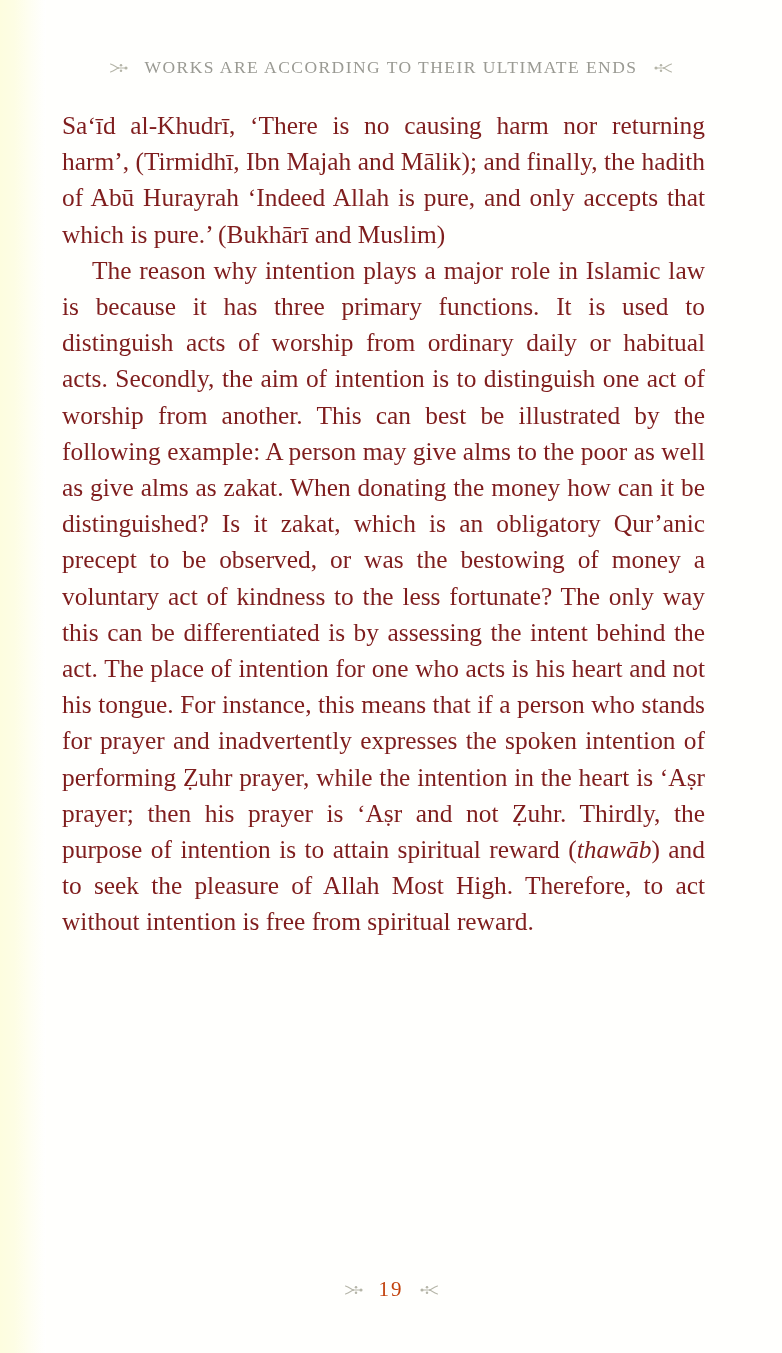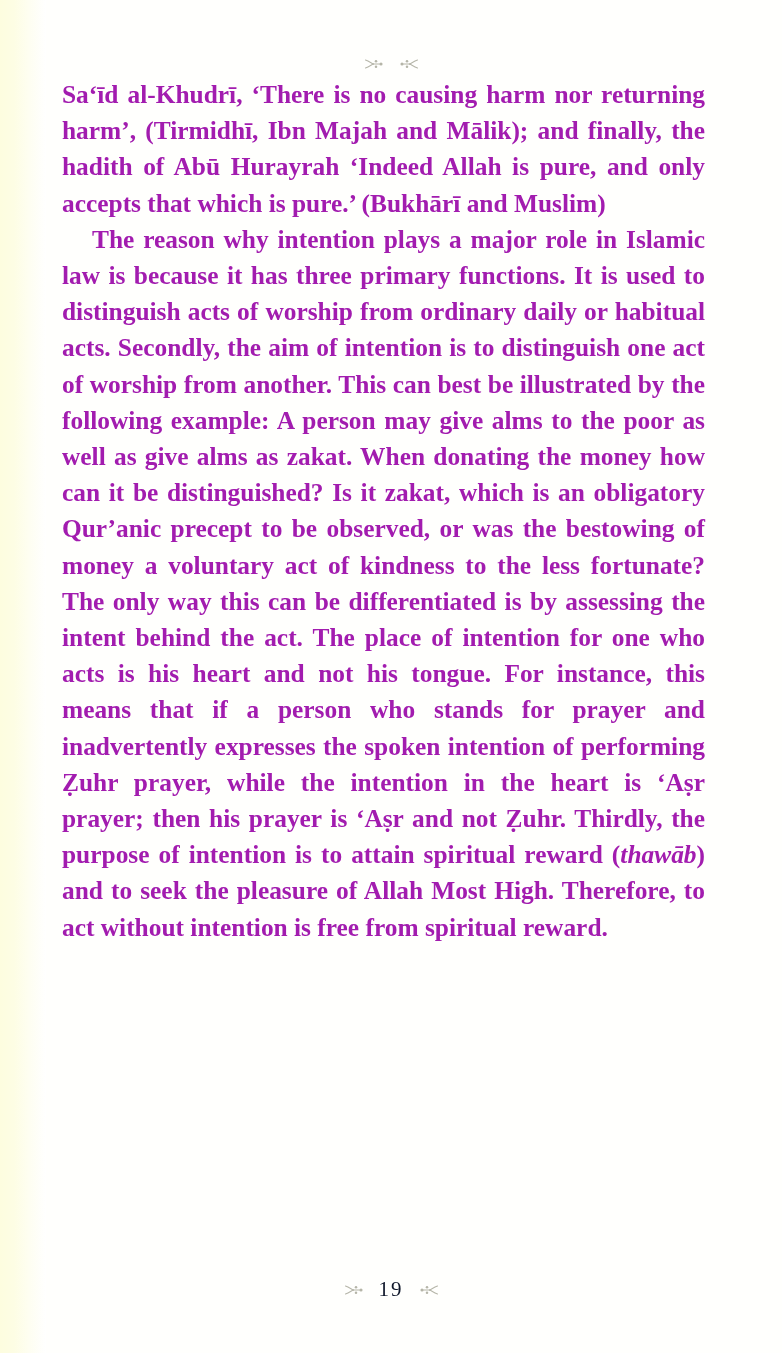--- a/index.html
+++ b/index.html
@@ -69,28 +69,27 @@
     flex: none;
     color: #b5b5a8;
   }
   .ornament svg { display: block; width: 100%; height: 100%; }
   .ornament.flip { transform: scaleX(-1); }
 
   
   .body-text {
     position: absolute;
     left: 62px;
-    top: 76px;
+    top: 107px;
     width: 643px;
-    color: #a21caf;
+    color: #7f1d1d;
     font-size: 25.4px;
     line-height: 36.2px;
     text-align: justify;
     text-justify: inter-word;
-    font-weight: bold;
   }
 
   .body-text p {
     margin: 0;
     text-indent: 0;
   }
   .body-text p.indent {
     text-indent: 30px;
   }
 
@@ -113,21 +112,21 @@
     top: 1277px;
     width: 782px;
     display: flex;
     align-items: center;
     justify-content: center;
     gap: 16px;
   }
 
   .folio-number {
     font-size: 21px;
-    color: #0f172a;
+    color: #c2410c;
     letter-spacing: 2px;
     font-variant-numeric: oldstyle-nums;
   }
 </style>
 </head>
 <body>
 
 <div class="page">
 
   <div class="gutter-tint"></div>
@@ -138,20 +137,21 @@
       <span class="ornament">
         <svg viewBox="0 0 38 28" xmlns="http://www.w3.org/2000/svg" fill="none" stroke="currentColor" stroke-width="2.1" stroke-linecap="round">
           <path d="M3 6 C11 9, 14 12, 19 14"></path>
           <path d="M3 22 C11 19, 14 16, 19 14"></path>
           <path d="M19 14 L31 14"></path>
           <circle cx="34" cy="14" r="3.1" fill="currentColor" stroke="none"></circle>
           <circle cx="24" cy="8.5" r="2.5" fill="currentColor" stroke="none"></circle>
           <circle cx="24" cy="19.5" r="2.5" fill="currentColor" stroke="none"></circle>
         </svg>
       </span>
+      <span class="running-head-text">WORKS ARE ACCORDING TO THEIR ULTIMATE ENDS</span>
       <span class="ornament flip">
         <svg viewBox="0 0 38 28" xmlns="http://www.w3.org/2000/svg" fill="none" stroke="currentColor" stroke-width="2.1" stroke-linecap="round">
           <path d="M3 6 C11 9, 14 12, 19 14"></path>
           <path d="M3 22 C11 19, 14 16, 19 14"></path>
           <path d="M19 14 L31 14"></path>
           <circle cx="34" cy="14" r="3.1" fill="currentColor" stroke="none"></circle>
           <circle cx="24" cy="8.5" r="2.5" fill="currentColor" stroke="none"></circle>
           <circle cx="24" cy="19.5" r="2.5" fill="currentColor" stroke="none"></circle>
         </svg>
       </span>

